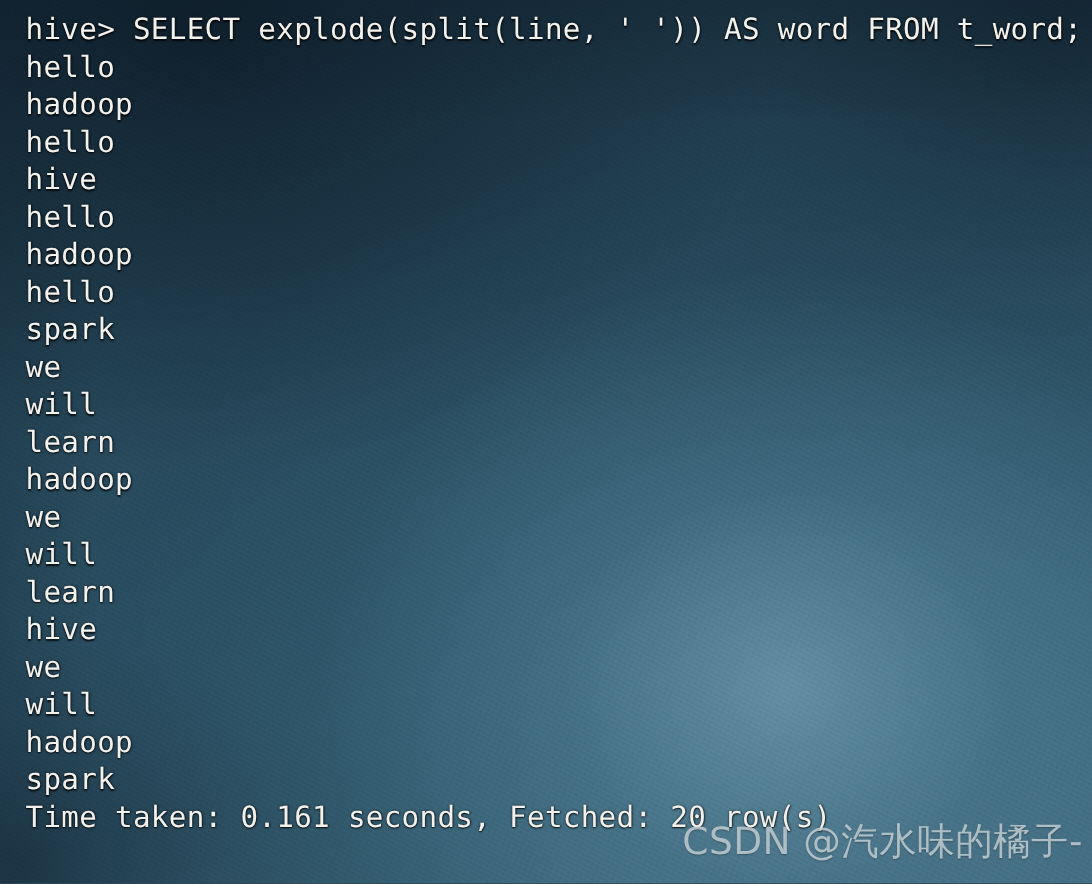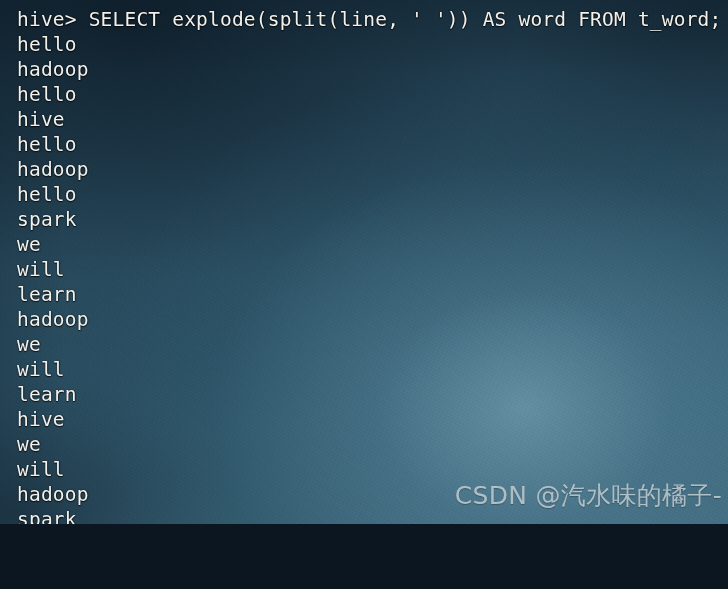--- a/index.html
+++ b/index.html
@@ -4,21 +4,21 @@
 <style>
   html, body {
     margin: 0;
     padding: 0;
     background: #0b1620;
   }
 
   #terminal {
     position: relative;
     width: 728px;
-    height: 524px;
+    height: 589px;
     overflow: hidden;
     
     background-color: #2f586b;
     background-image:
       radial-gradient(ellipse 78% 86% at 72% 78%,
         rgba(101,143,163,0.95) 0%,
         rgba(74,116,137,0.60) 26%,
         rgba(47,88,107,0.18) 55%,
         rgba(30,62,80,0.00) 78%),
       radial-gradient(ellipse 120% 110% at 18% 4%,

